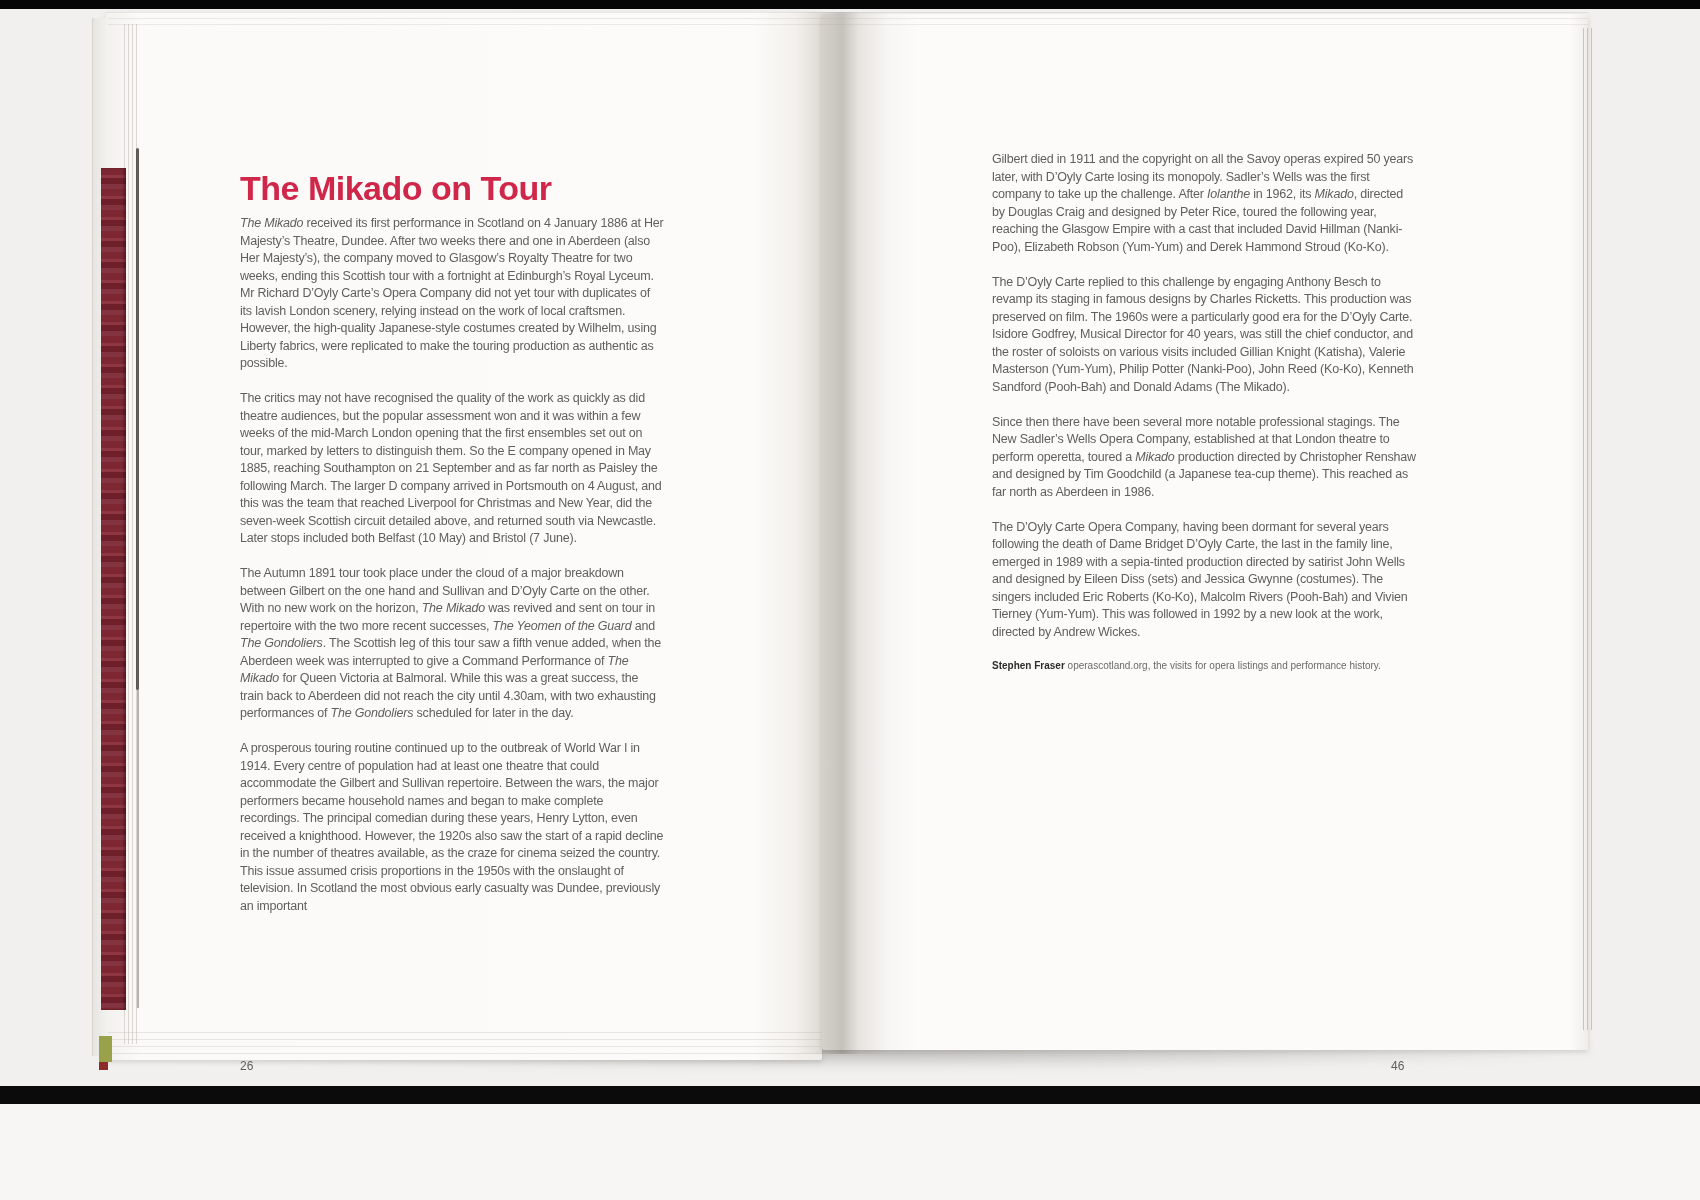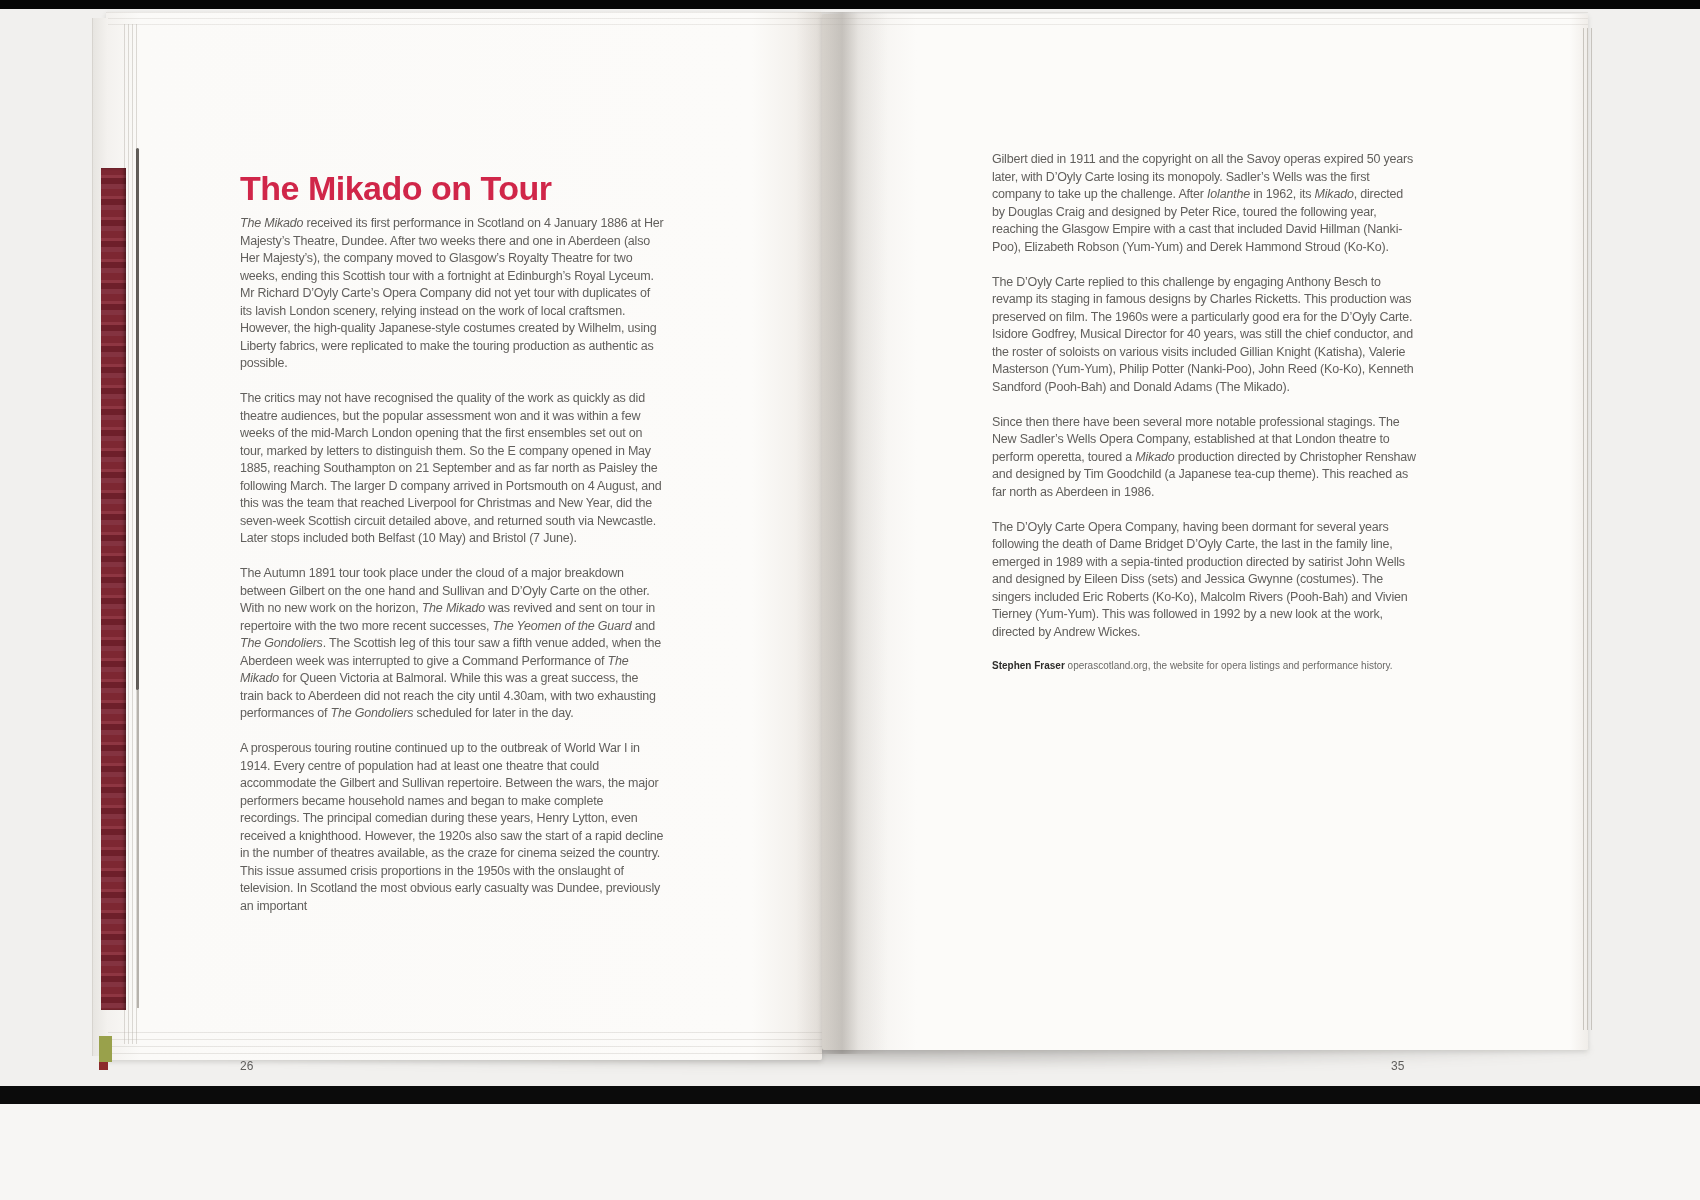--- a/index.html
+++ b/index.html
@@ -130,23 +130,23 @@
     </div>
 
   <div class="col col-right">
     <div>
         <p><span>Gilbert died in 1911 and the copyright on all the Savoy operas expired 50 years later, with D’Oyly Carte losing its monopoly. Sadler’s Wells was the first company to take up the challenge. After </span><em>Iolanthe</em><span> in 1962, its </span><em>Mikado</em><span>, directed by Douglas Craig and designed by Peter Rice, toured the following year, reaching the Glasgow Empire with a cast that included David Hillman (Nanki-Poo), Elizabeth Robson (Yum-Yum) and Derek Hammond Stroud (Ko-Ko).</span></p>
         <p><span>The D’Oyly Carte replied to this challenge by engaging Anthony Besch to revamp its staging in famous designs by Charles Ricketts. This production was preserved on film. The 1960s were a particularly good era for the D’Oyly Carte. Isidore Godfrey, Musical Director for 40 years, was still the chief conductor, and the roster of soloists on various visits included Gillian Knight (Katisha), Valerie Masterson (Yum-Yum), Philip Potter (Nanki-Poo), John Reed (Ko-Ko), Kenneth Sandford (Pooh-Bah) and Donald Adams (The Mikado).</span></p>
         <p><span>Since then there have been several more notable professional stagings. The New Sadler’s Wells Opera Company, established at that London theatre to perform operetta, toured a </span><em>Mikado</em><span> production directed by Christopher Renshaw and designed by Tim Goodchild (a Japanese tea-cup theme). This reached as far north as Aberdeen in 1986.</span></p>
         <p><span>The D’Oyly Carte Opera Company, having been dormant for several years following the death of Dame Bridget D’Oyly Carte, the last in the family line, emerged in 1989 with a sepia-tinted production directed by satirist John Wells and designed by Eileen Diss (sets) and Jessica Gwynne (costumes). The singers included Eric Roberts (Ko-Ko), Malcolm Rivers (Pooh-Bah) and Vivien Tierney (Yum-Yum). This was followed in 1992 by a new look at the work, directed by Andrew Wickes.</span></p>
       </div>
     <p class="byline">
-      <b>Stephen Fraser</b><span> operascotland.org, the website for opera listings and performance history.</span>
+      <b>Stephen Fraser</b><span> operascotland.org, the visits for opera listings and performance history.</span>
     </p>
   </div>
 
   <div class="pagenum pagenum-left">26</div>
-  <div class="pagenum pagenum-right">35</div>
+  <div class="pagenum pagenum-right">46</div>
 
   <div class="bar-top"></div>
   <div class="bar-bottom"></div>
   <div class="below-scan"></div>
 </div>
 
 </body></html>

